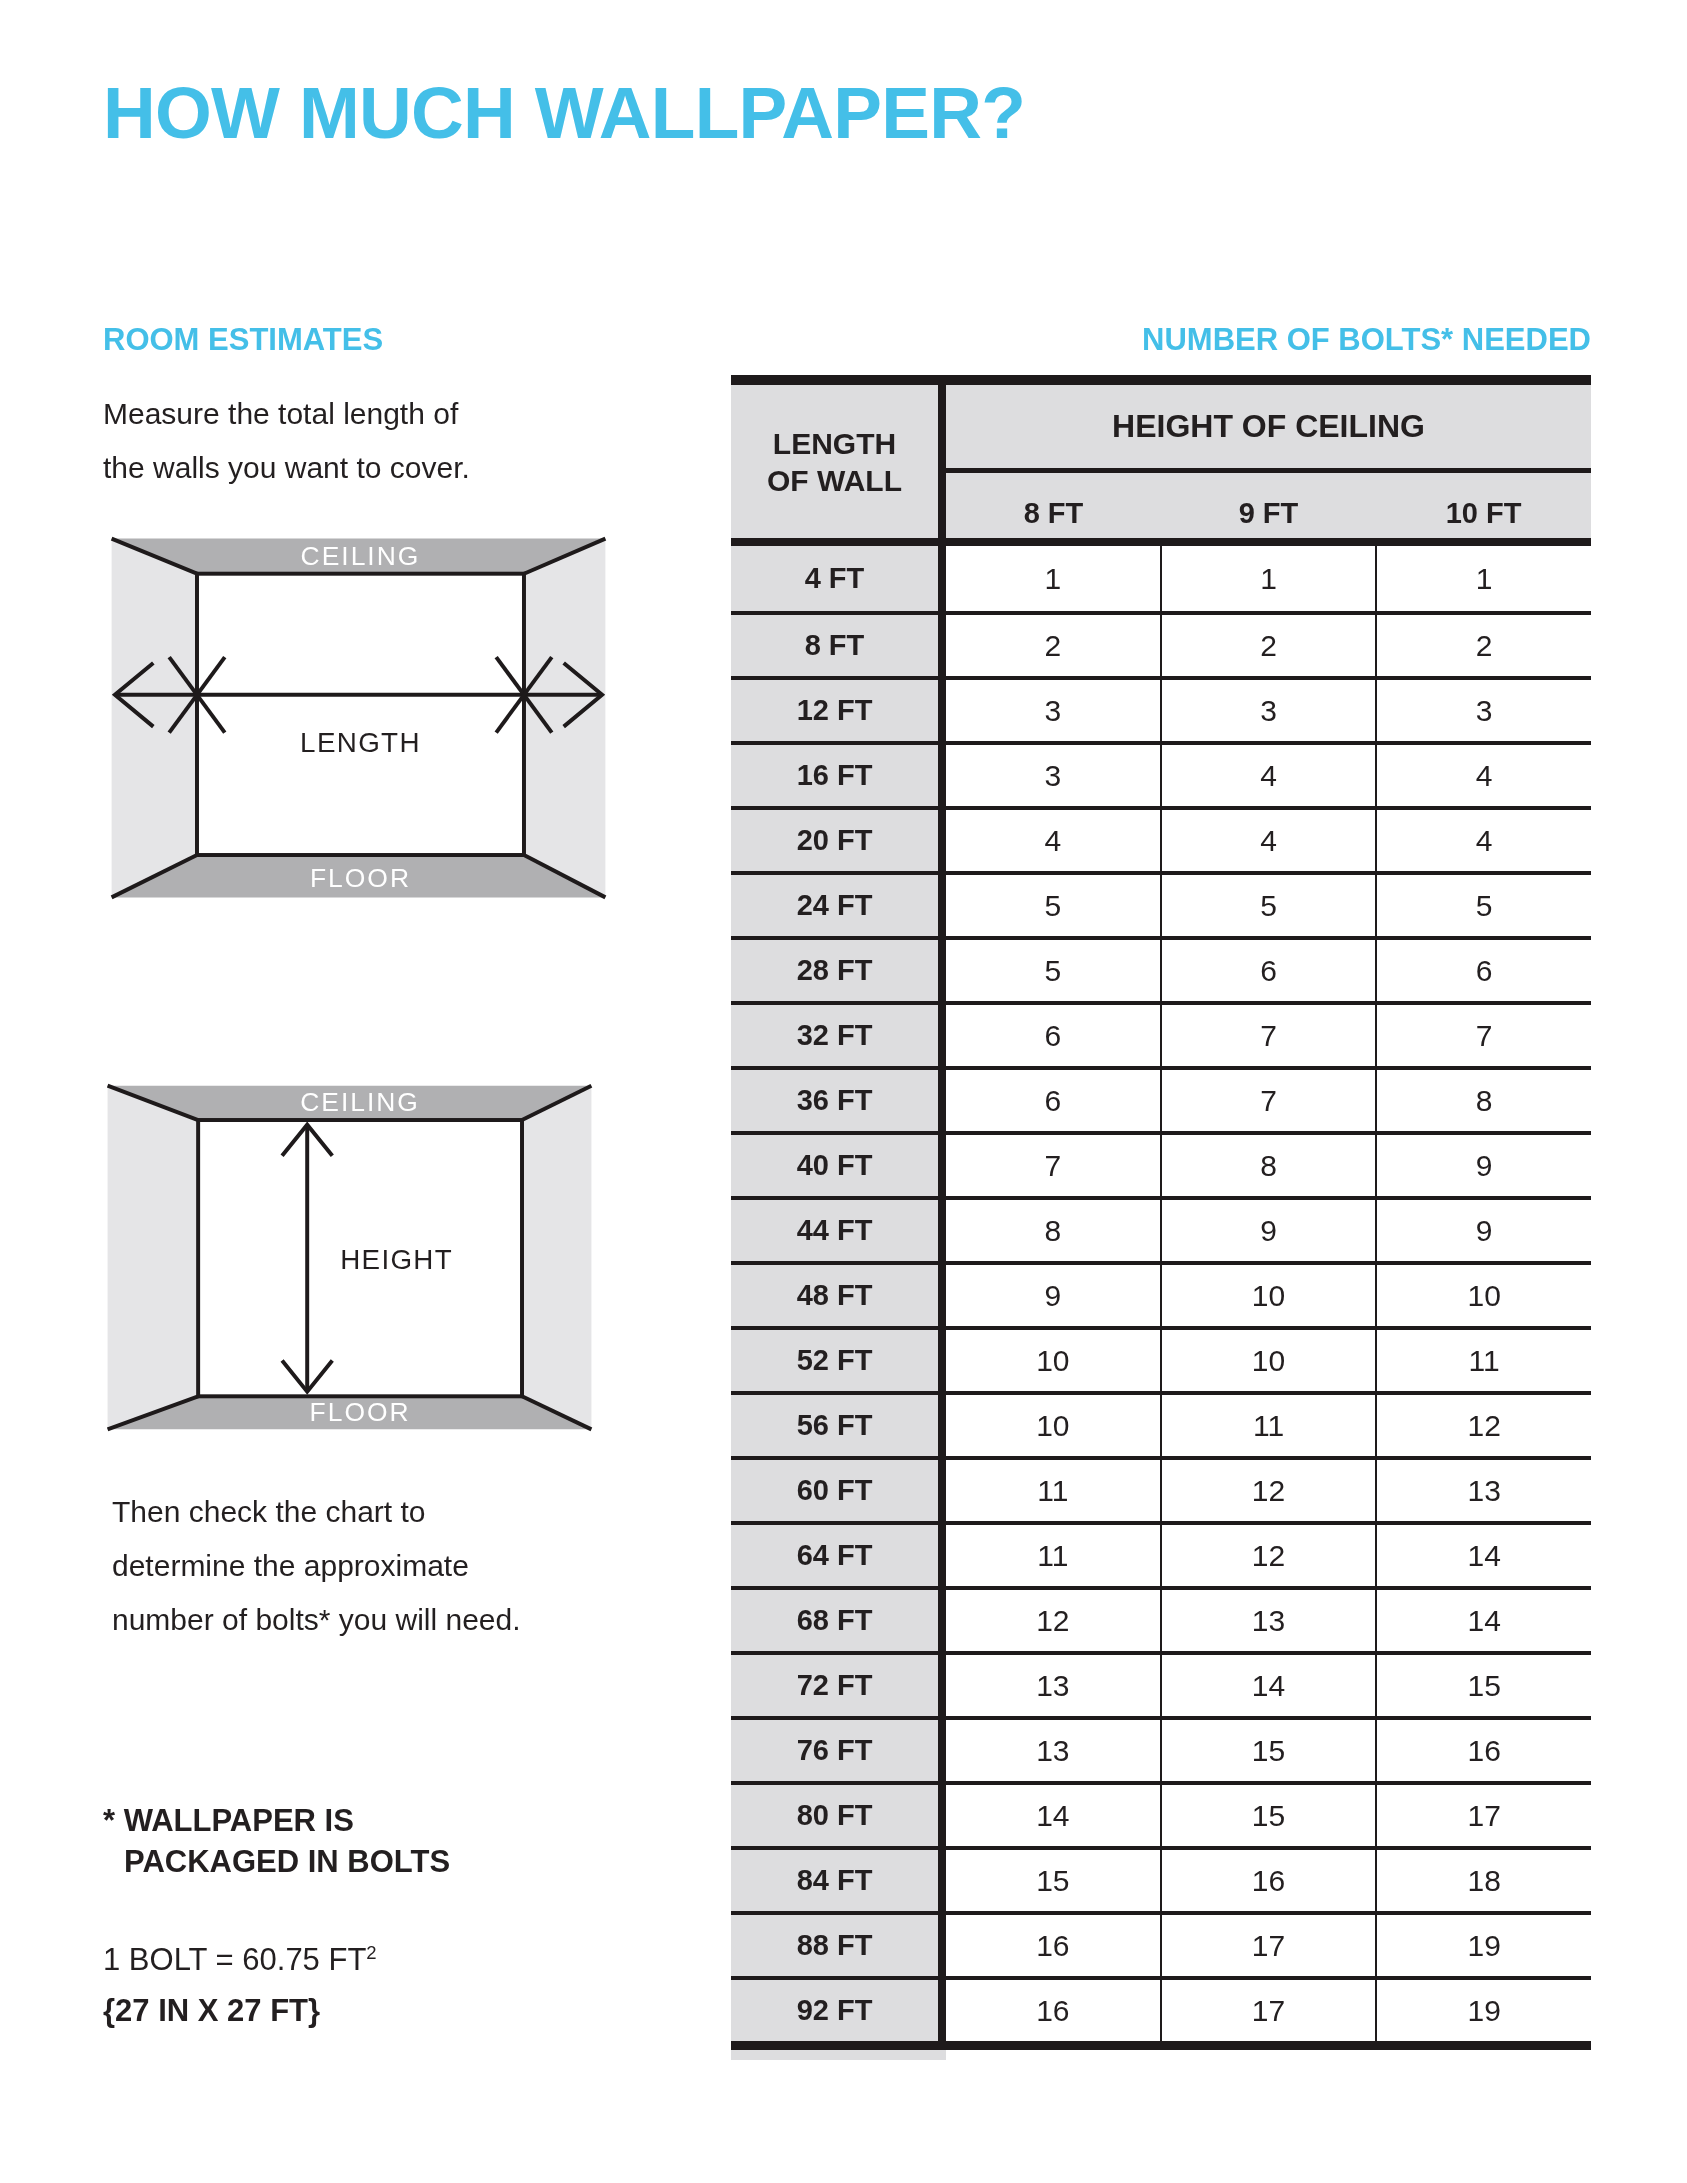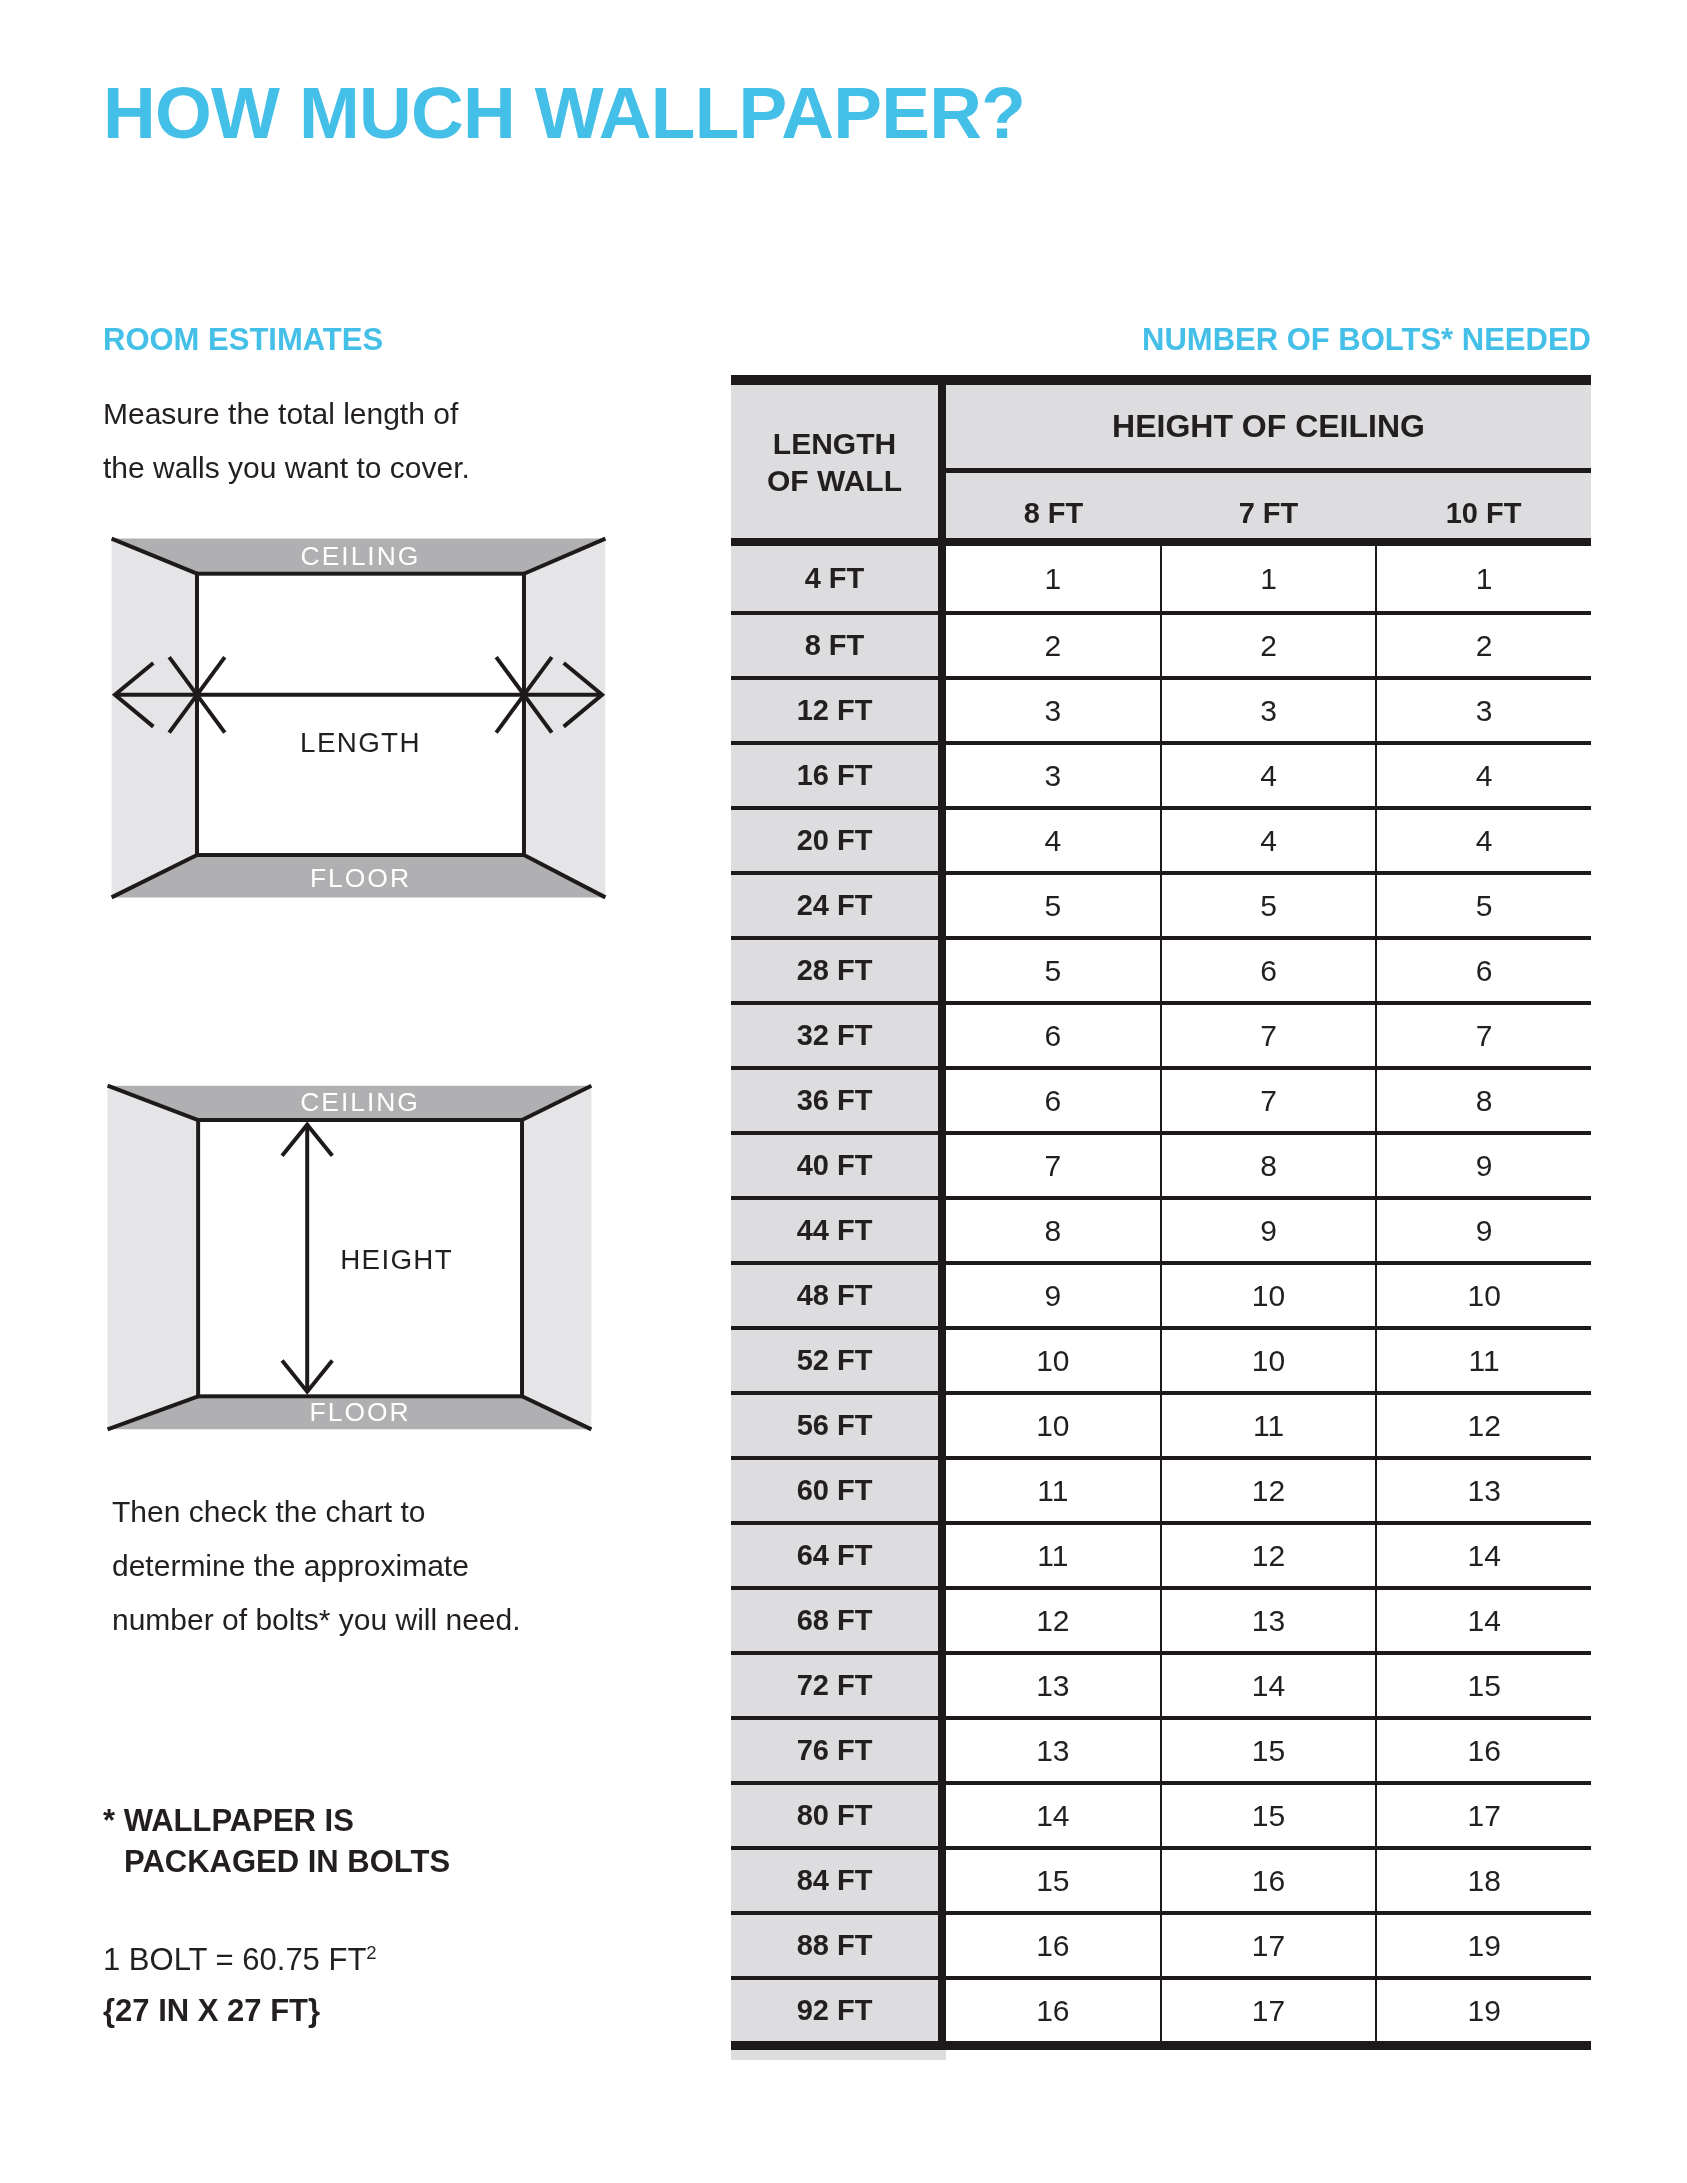--- a/index.html
+++ b/index.html
@@ -141,21 +141,21 @@
 
   <div class="btable">
     <div class="t-topbar"></div>
     <div class="t-header">
       <div class="t-corner">LENGTH
 OF WALL</div>
       <div class="t-right">
         <div class="t-group">HEIGHT OF CEILING</div>
         <div class="t-subrow">
           <span>8 FT</span>
-          <span>7 FT</span>
+          <span>9 FT</span>
           <span>10 FT</span>
         </div>
       </div>
     </div>
     <div class="t-body" id="table-body">
         <div class="t-row">
           <div class="t-label">4 FT</div>
           <div class="t-cell">1</div>
           <div class="t-cell">1</div>
           <div class="t-cell">1</div>

